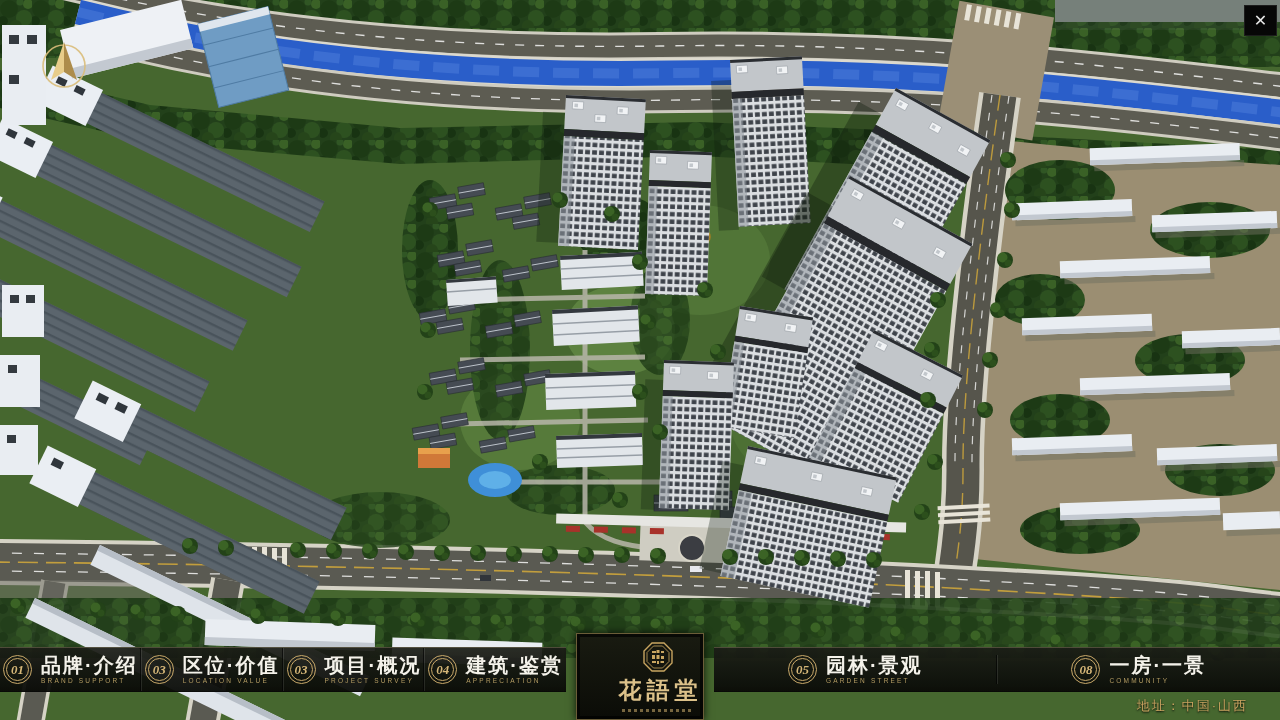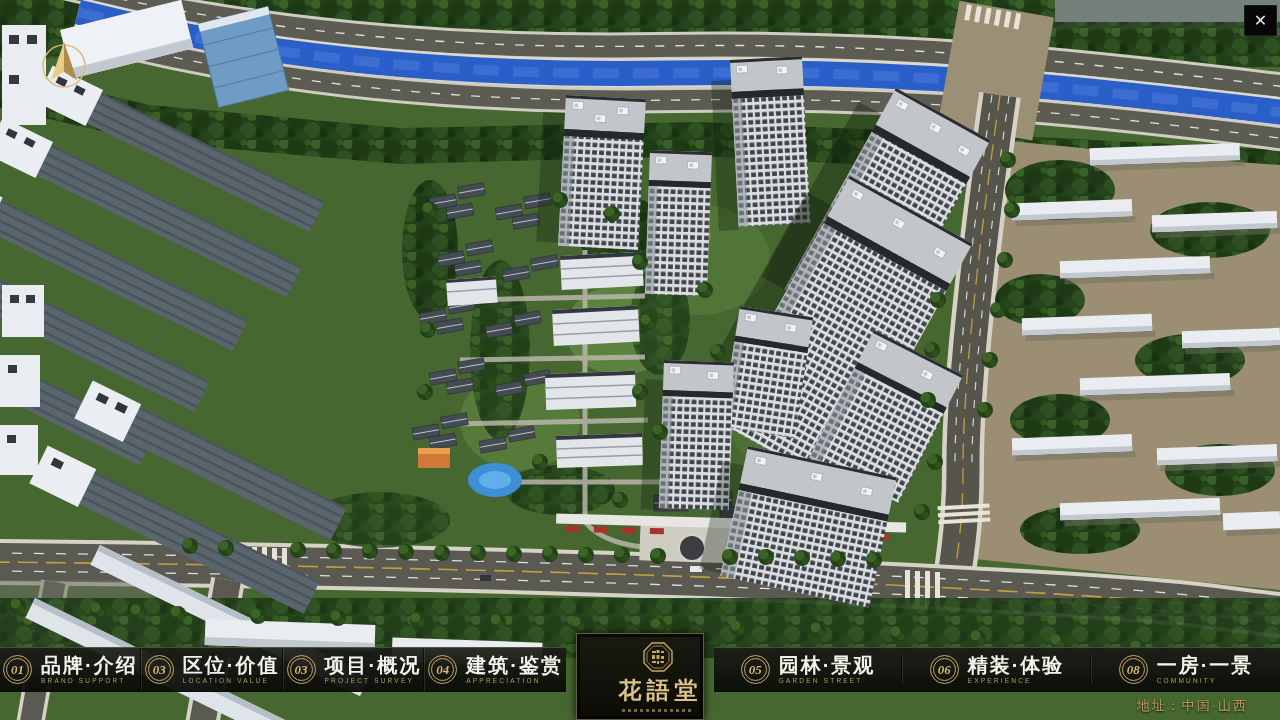--- a/index.html
+++ b/index.html
@@ -676,29 +676,20 @@
     <span class="ring">
           <i>05</i>
         </span>
     <span class="labels">
           <span class="cn">园林·景观</span>
           <span class="en">GARDEN STREET</span>
         </span>
   </div>
   <div class="nav-item">
     <span class="ring">
-          <i>06</i>
-        </span>
-    <span class="labels">
-          <span class="cn">精装·体验</span>
-          <span class="en">EXPERIENCE</span>
-        </span>
-  </div>
-  <div class="nav-item">
-    <span class="ring">
           <i>08</i>
         </span>
     <span class="labels">
           <span class="cn">一房·一景</span>
           <span class="en">COMMUNITY</span>
         </span>
   </div>
 </div>
 
 <div class="address">地址：中国·山西</div>

